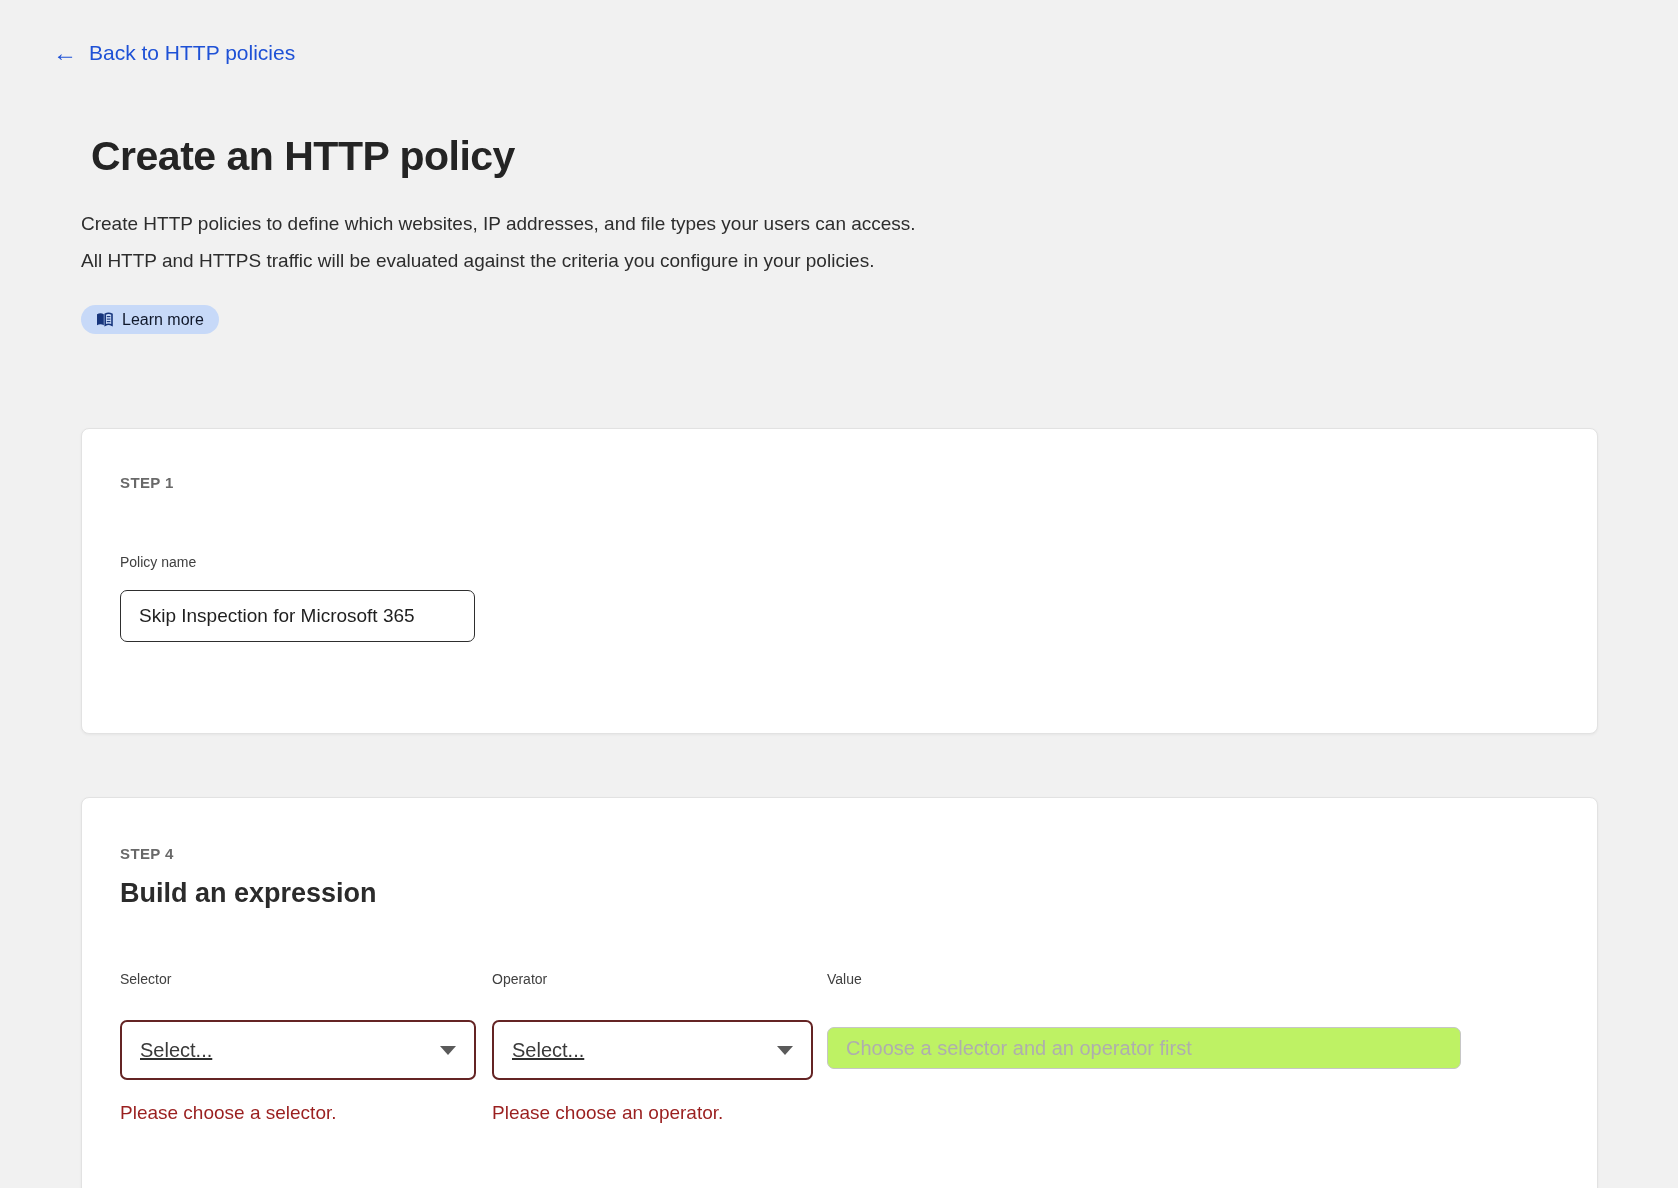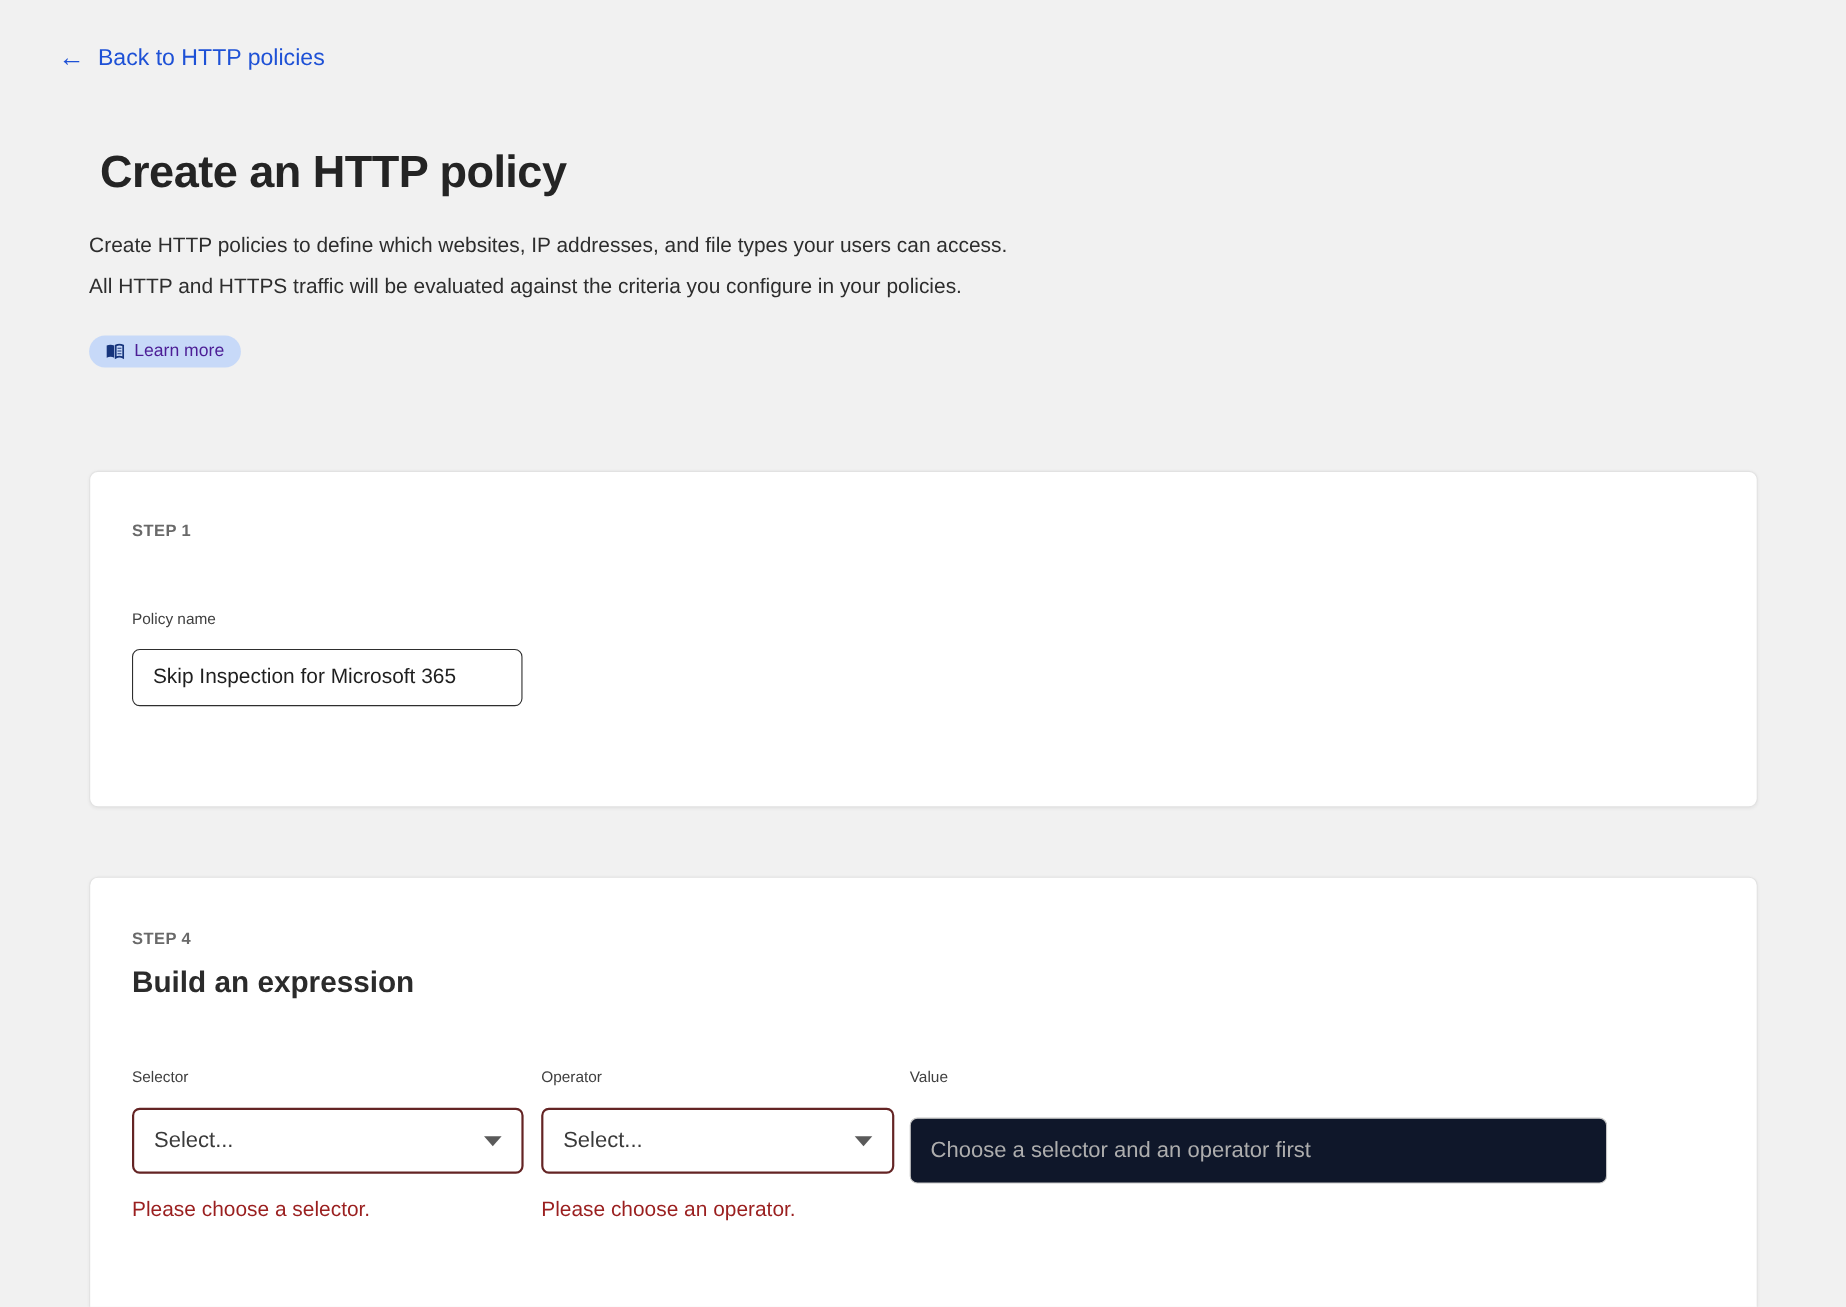--- a/index.html
+++ b/index.html
@@ -26,21 +26,21 @@
   p.page-desc {
     margin: 32px 0 0 81px;
     font-size: 19px; line-height: 24px; color: #2d2d2d;
   }
   p.page-desc + p.page-desc { margin-top: 13px; }
   .learn-pill {
     margin: 32px 0 0 81px;
     display: inline-flex; align-items: center; gap: 9px;
     height: 29px; padding: 0 15px;
     background: #c7d9f8; border: none; border-radius: 15px;
-    color: #4c1d95; font-size: 16px; font-weight: 500;
+    color: #0f172a; font-size: 16px; font-weight: 500;
     font-family: "Liberation Sans", sans-serif;
     cursor: pointer;
   }
   .card {
     margin-left: 81px;
     width: 1517px;
     background: #ffffff;
     border: 1px solid #e2e2e2;
     border-radius: 8px;
     box-shadow: 0 1px 3px rgba(0,0,0,0.05);
@@ -70,42 +70,43 @@
     font-size: 19px; color: #1f1f1f;
     font-family: "Liberation Sans", sans-serif;
     outline: none;
   }
   .col-policy-name { width: 355px; margin-right: 14px; }
   .col-description { width: 970px; }
   .col-selector { width: 356px; margin-right: 16px; }
   .col-operator { width: 321px; margin-right: 14px; }
   .col-value { width: 634px; }
   .select-box {
-    margin-top: 17px;
+    margin-top: 30px;
     height: 60px;
     border: 2px solid #642424;
     border-radius: 7px;
     background: #fff;
     display: flex; align-items: center; justify-content: space-between;
     padding: 0 18px;
     cursor: pointer;
+    text-decoration: underline;
   }
   .select-box .select-value { font-size: 20px; color: #3a3a3a; }
   .caret-down {
     width: 0; height: 0;
     border-left: 8px solid transparent;
     border-right: 8px solid transparent;
     border-top: 9px solid #5a5a5a;
   }
   .value-input {
-    margin-top: 26px;
-    height: 60px;
+    margin-top: 37px;
+    height: 42px;
     border: 1px solid #c6c6c6;
     border-radius: 7px;
-    background: #0f172a;
+    background: #bef264;
     padding: 0 18px;
     font-size: 20px;
     font-family: "Liberation Sans", sans-serif;
     color: #6b6b6b;
     outline: none;
   }
   .value-input::placeholder { color: #aeaeae; opacity: 1; }
   .error-text {
     margin-top: 22px;
     font-size: 19px; line-height: 22px; color: #9a1f1f;

